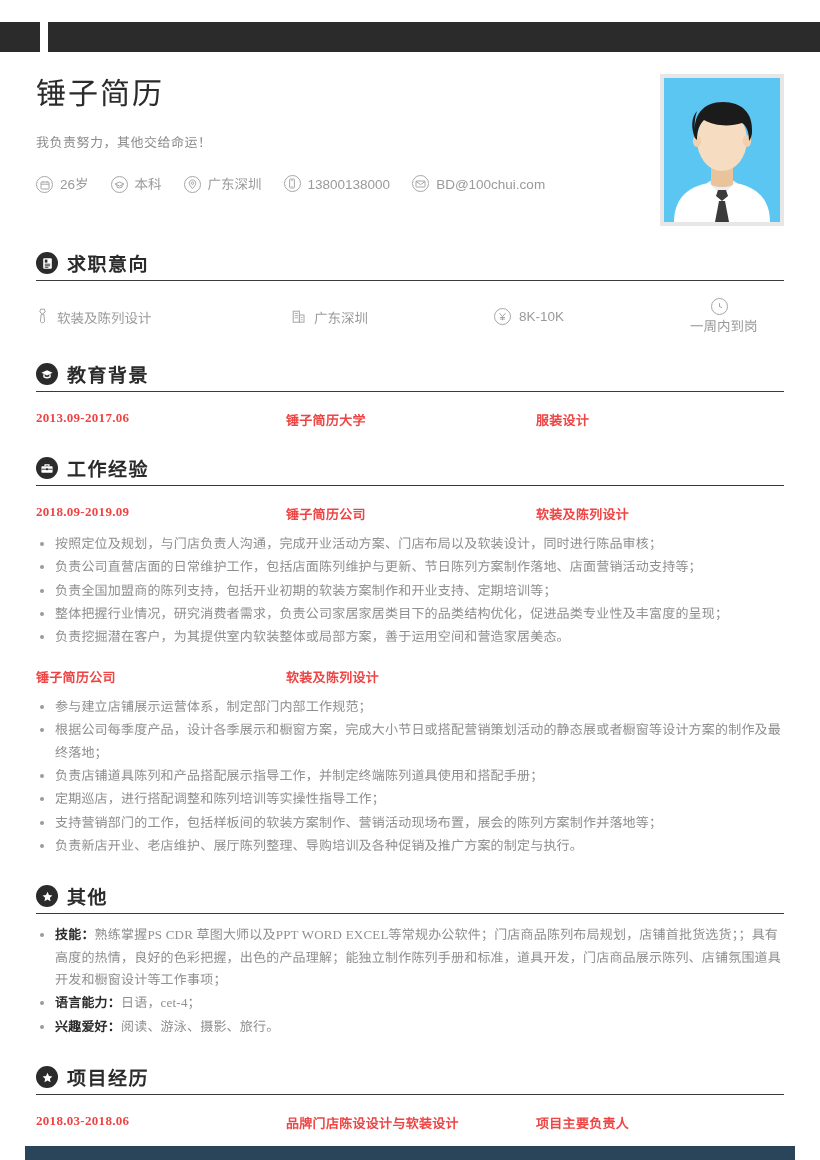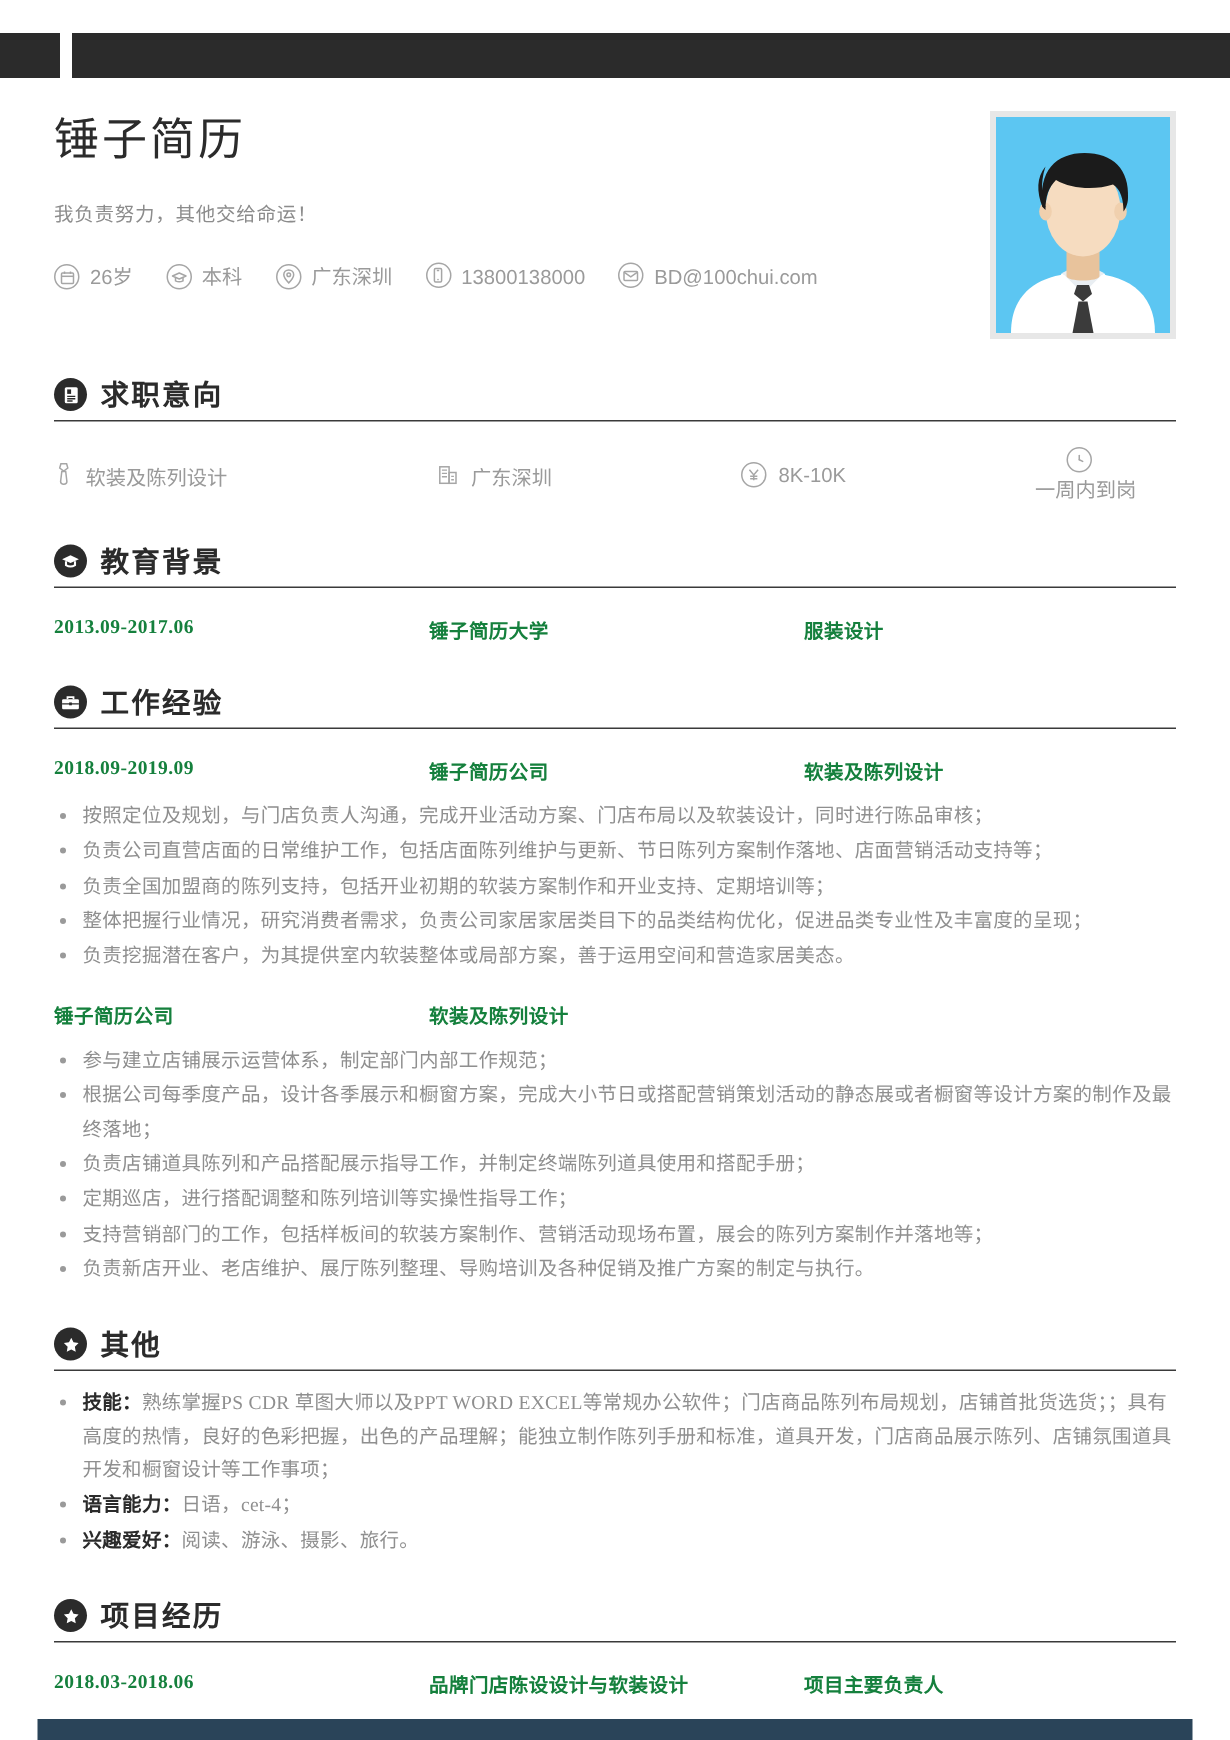--- a/index.html
+++ b/index.html
@@ -178,21 +178,21 @@
   .intent-item:nth-child(2) { width: 202px; }
   .intent-item:nth-child(3) { width: 196px; }
   .intent-item:nth-child(4) { width: auto; flex-direction: column; }
 
   
   .entry-head {
     display: flex;
     margin-top: 18px;
     font-size: 13px;
     font-weight: bold;
-    color: #15803d;
+    color: #ef4444;
     letter-spacing: .3px;
   }
   .entry-head .eh-date { width: 250px; flex: 0 0 250px; }
   .entry-head .eh-org  { width: 250px; flex: 0 0 250px; }
   .entry-head .eh-role { flex: 1 1 auto; }
 
   ul.bullets {
     list-style: none;
     margin: 10px 0 0 0;
     padding: 0;

